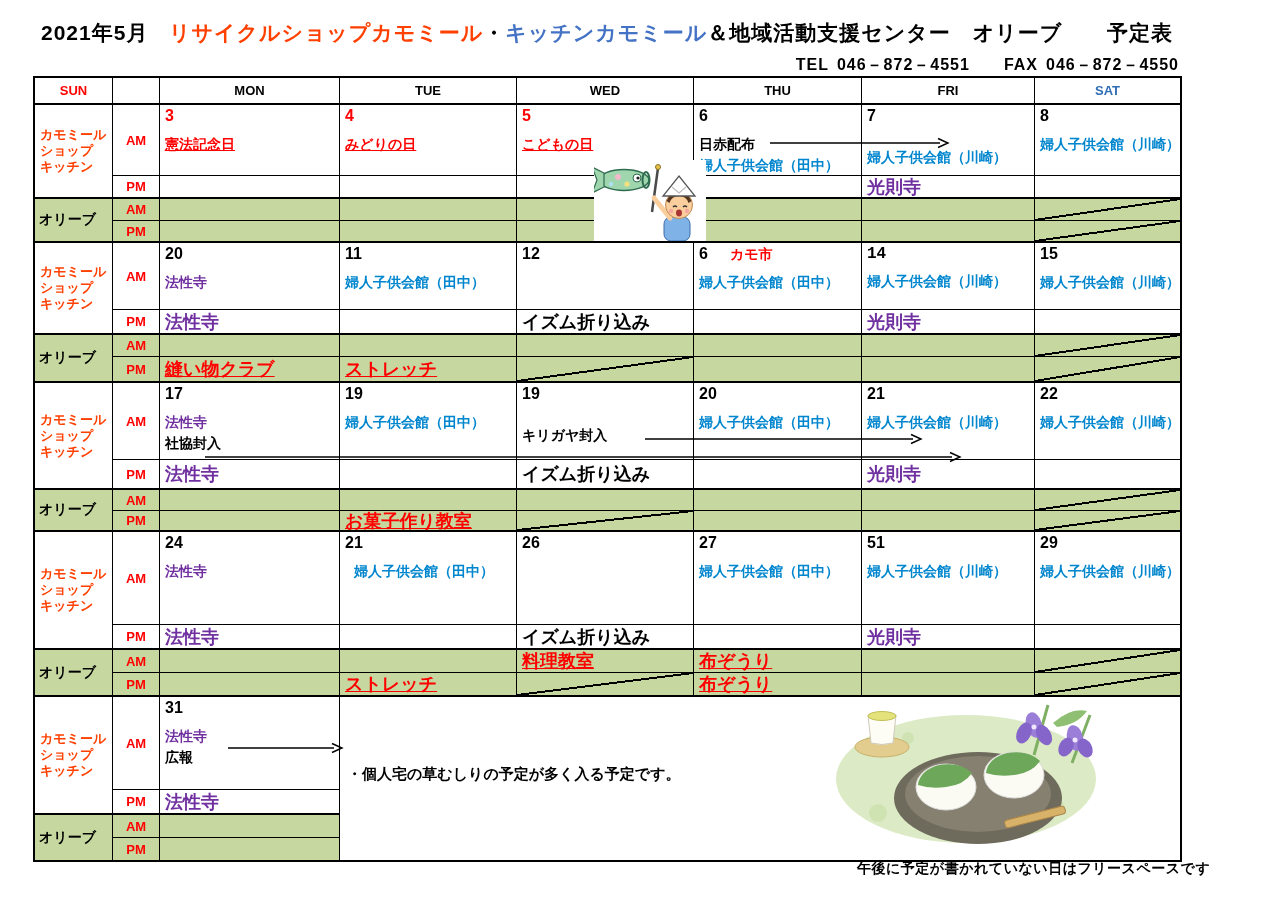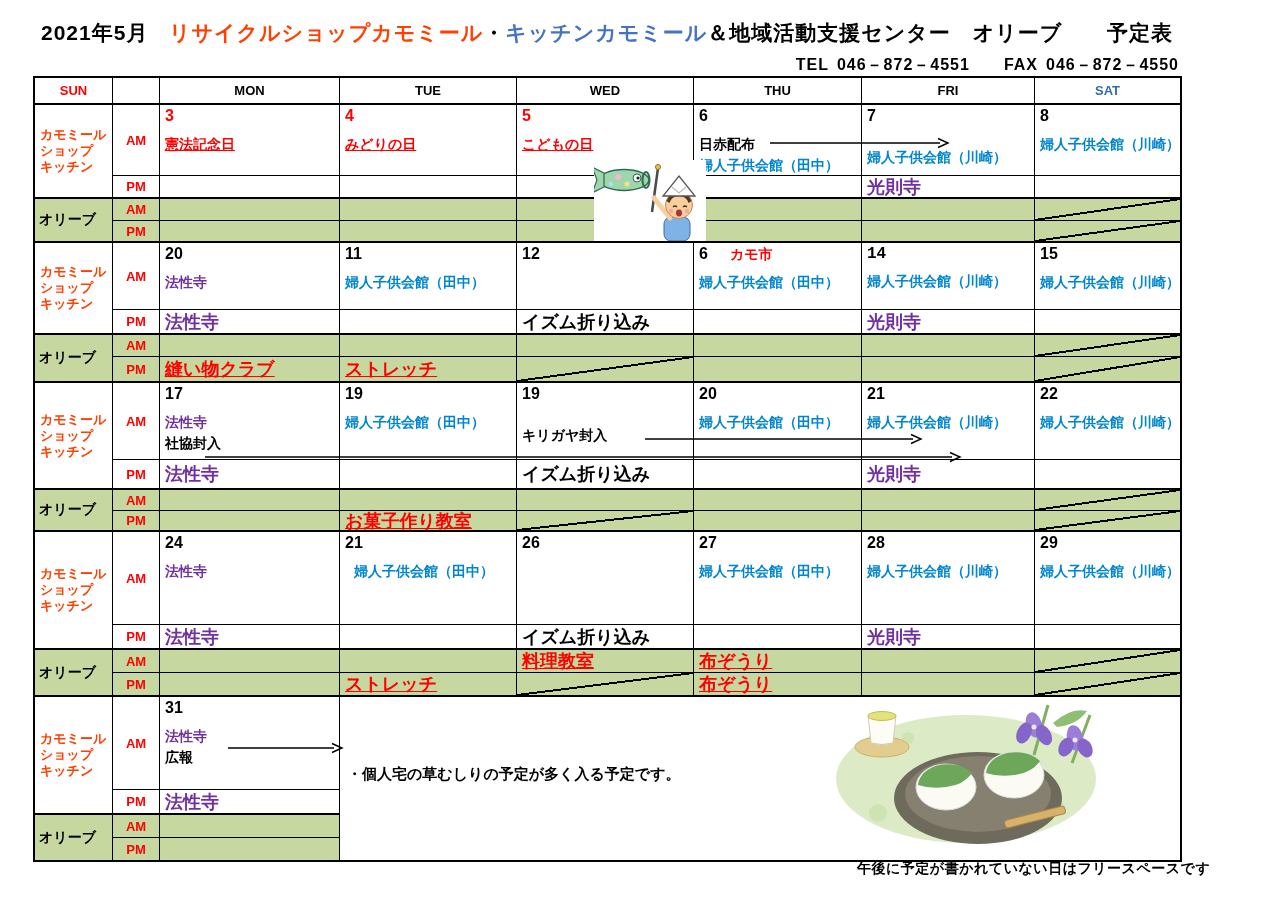--- a/index.html
+++ b/index.html
@@ -383,21 +383,21 @@
       </div>
     </div>
     <div class="cell bb2" style="grid-area: 15 / 6 / 16 / 7;"></div>
     <div class="cell green" style="grid-area: 16 / 6 / 17 / 7;">
       <div class="rowtext c-red">布ぞうり</div>
     </div>
     <div class="cell green bb2" style="grid-area: 17 / 6 / 18 / 7;">
       <div class="rowtext c-red">布ぞうり</div>
     </div>
     <div class="cell " style="grid-area: 14 / 7 / 15 / 8;">
-      <div class="daynum"><span>28</span></div>
+      <div class="daynum"><span>51</span></div>
       <div class="events">
         <div class="ev c-blue">婦人子供会館（川崎）</div>
       </div>
     </div>
     <div class="cell bb2" style="grid-area: 15 / 7 / 16 / 8;">
       <div class="rowtext c-purple">光則寺</div>
     </div>
     <div class="cell green" style="grid-area: 16 / 7 / 17 / 8;"></div>
     <div class="cell green bb2" style="grid-area: 17 / 7 / 18 / 8;"></div>
     <div class="cell lastcol" style="grid-area: 14 / 8 / 15 / 9;">

